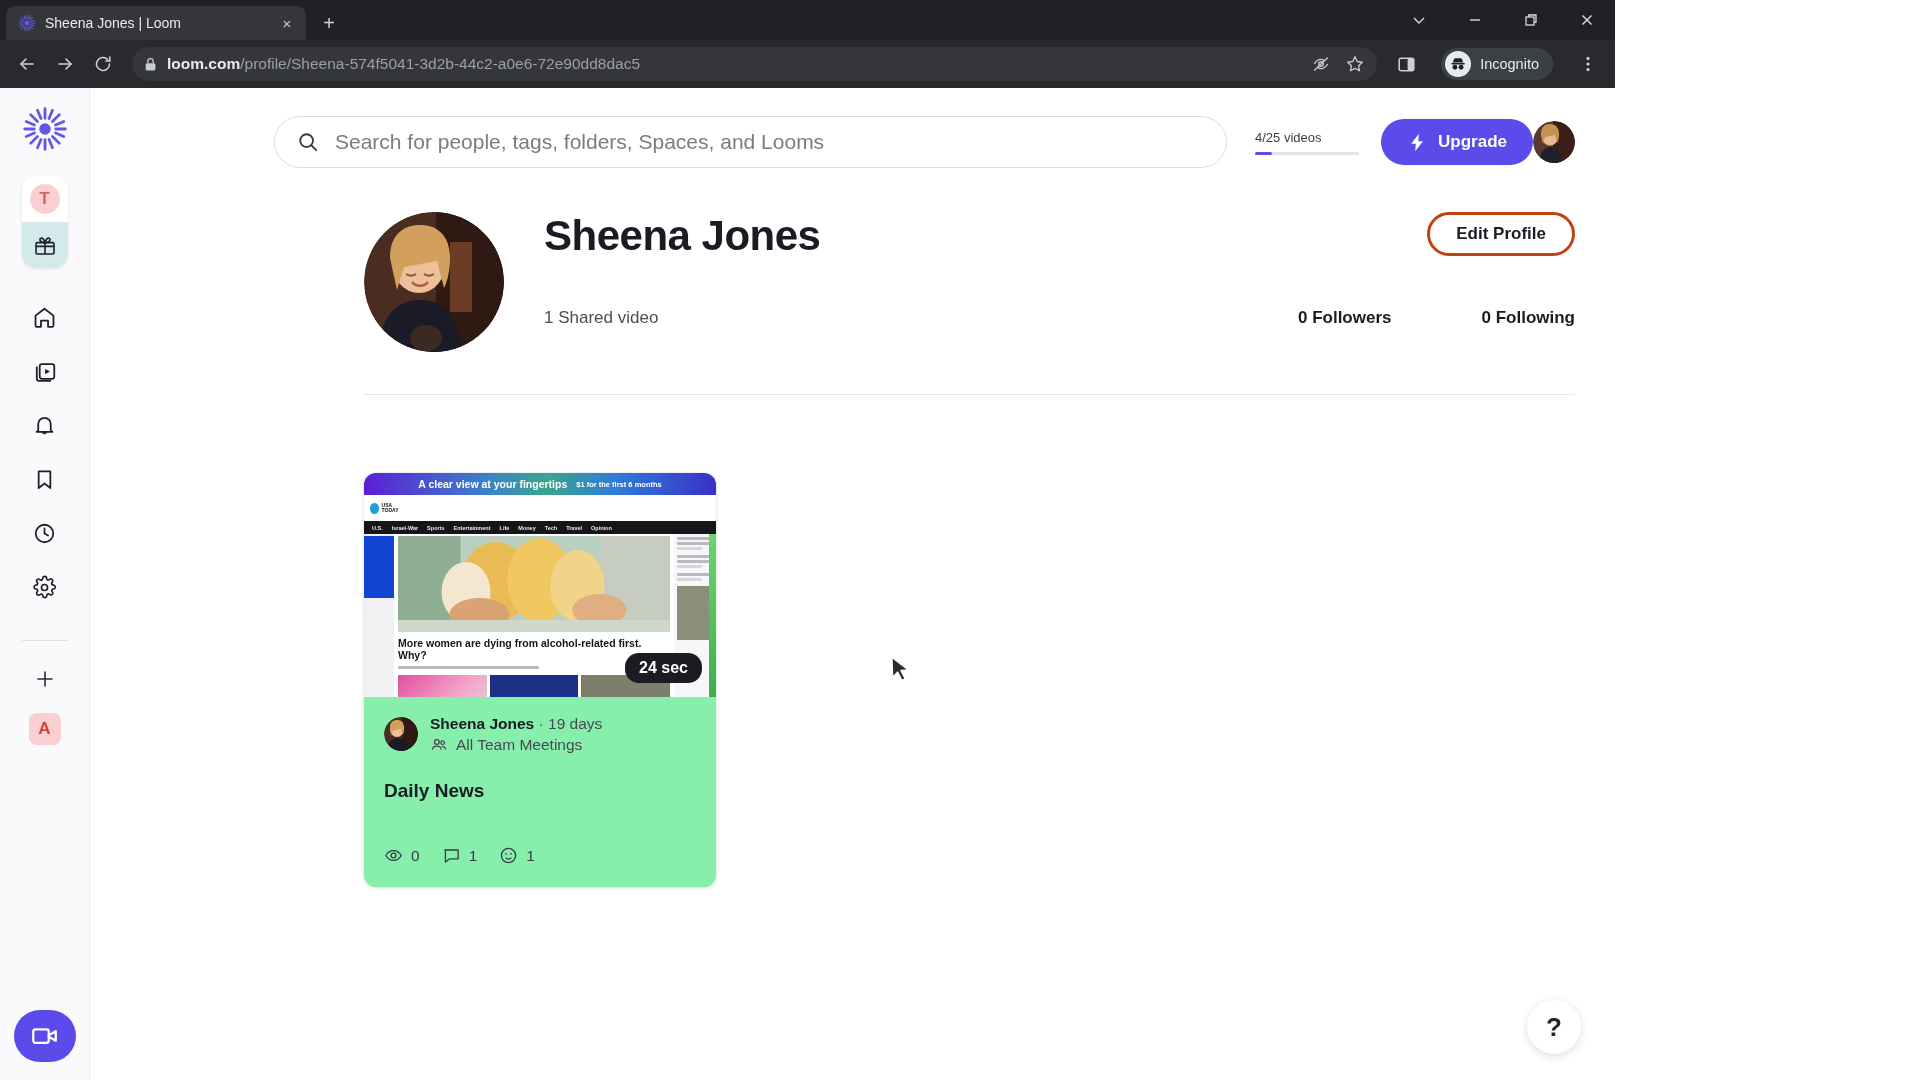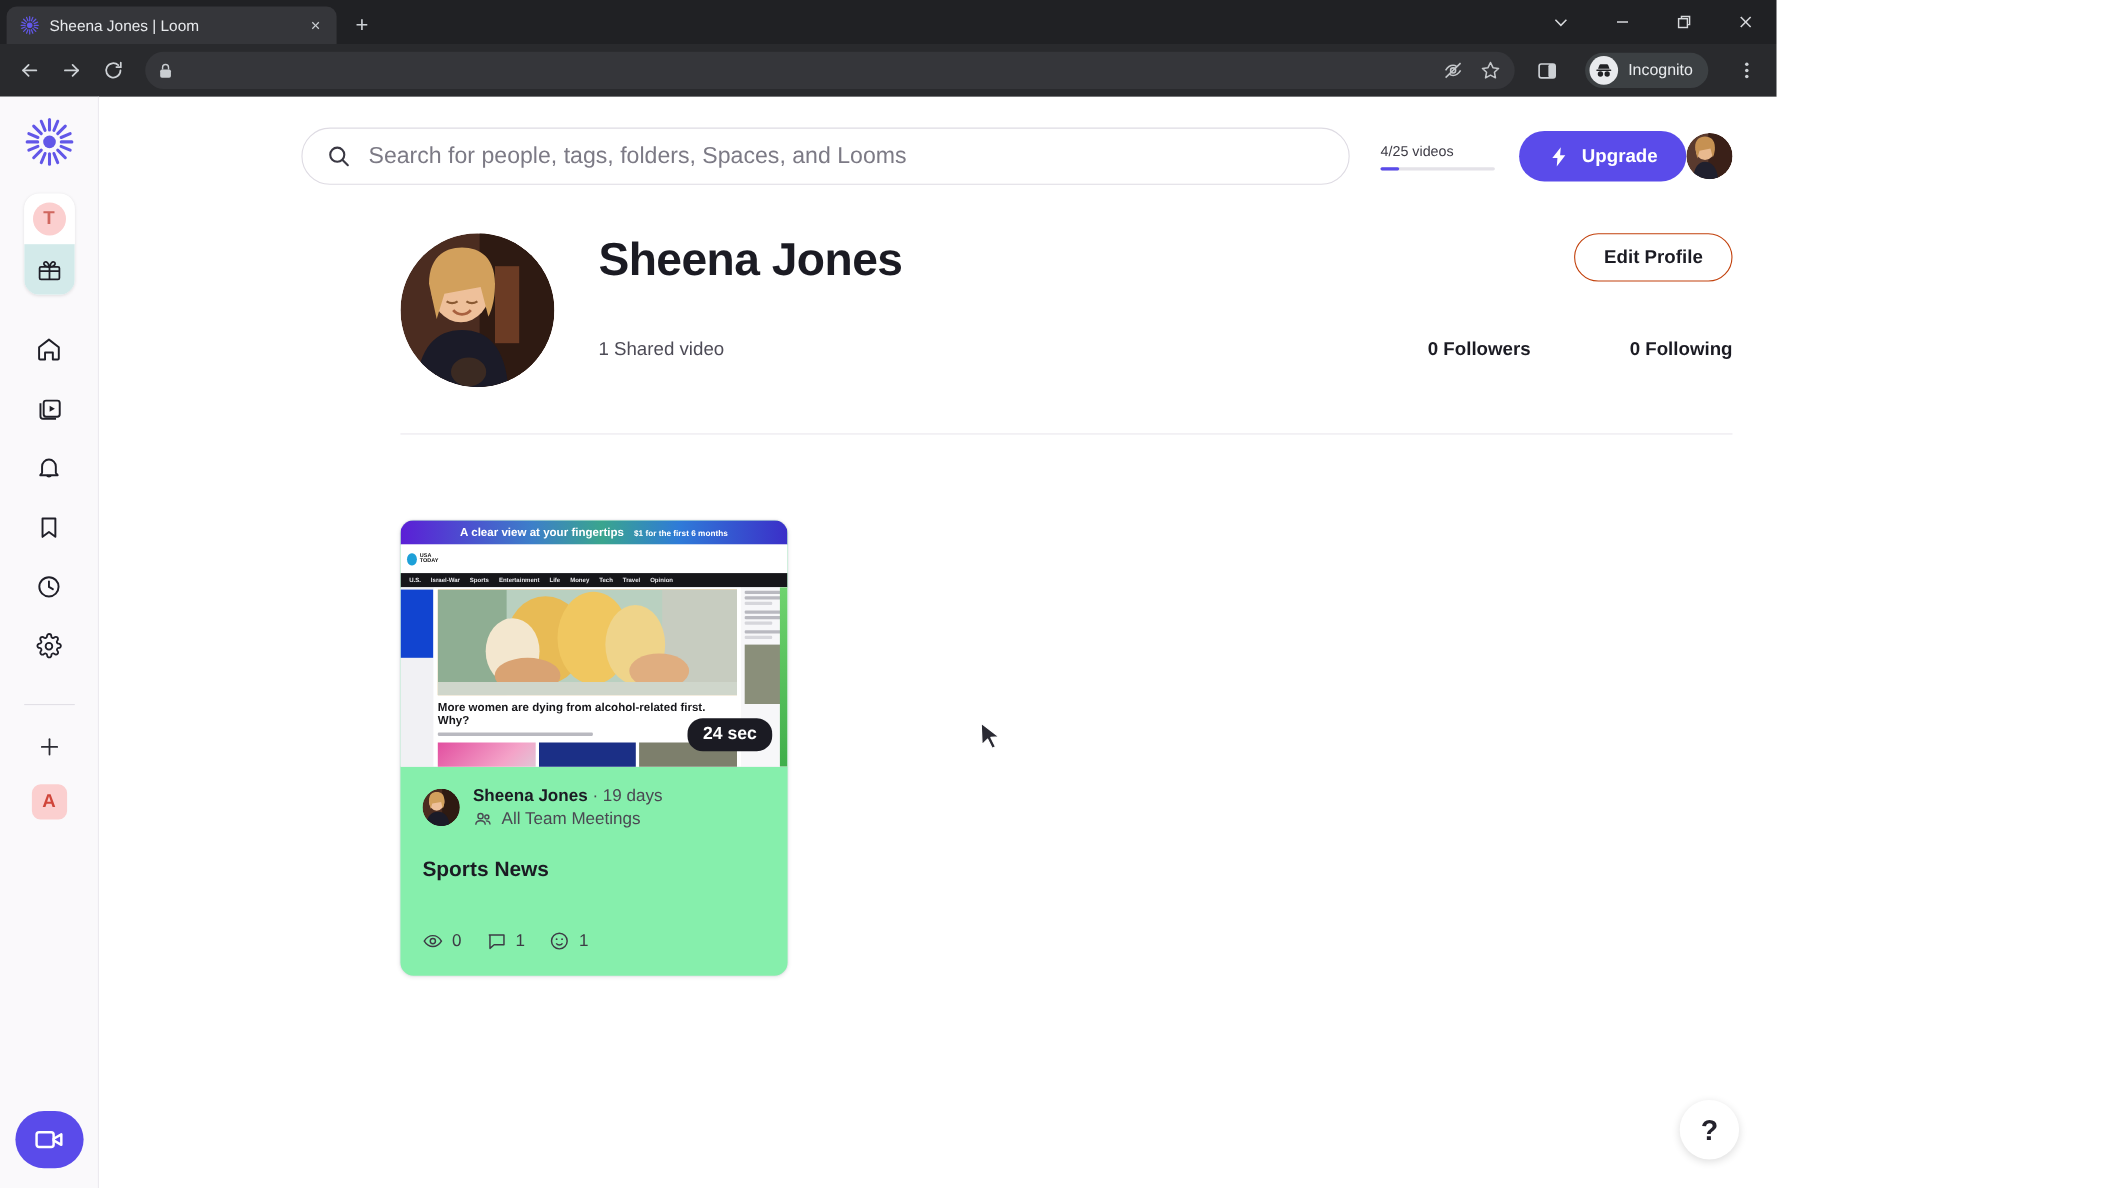--- a/index.html
+++ b/index.html
@@ -144,21 +144,21 @@
 
   .content { padding: 0 40px 0 274px; }
 
   .profile { display: flex; align-items: flex-start; padding-top: 44px; }
   .pf-avatar { width: 140px; height: 140px; border-radius: 50%; overflow: hidden; flex: none; }
   .pf-mid { flex: 1; padding-left: 40px; min-width: 0; }
   .pf-name { font-size: 42px; font-weight: 700; color: #1b1b23; letter-spacing: -0.5px; }
   .pf-sub { font-size: 17px; color: #4d4b56; margin-top: 48px; }
   .pf-right { display: flex; flex-direction: column; align-items: flex-end; }
   .edit-btn {
-    height: 44px; padding: 0 26px; border: 1px solid #c2410c; border-radius: 23px;
+    height: 44px; padding: 0 26px; border: 3px solid #c2410c; border-radius: 23px;
     background: #fff; font-size: 17px; font-weight: 700; color: #1b1b23;
     display: flex; align-items: center;
   }
   .pf-stats { display: flex; gap: 46px; margin-top: 52px; }
   .pf-stat { font-size: 17px; font-weight: 700; color: #1b1b23; white-space: nowrap; margin-left: 44px; }
 
   .hr { height: 1px; background: #e9e7ed; margin-top: 42px; }
 
   
   .grid { padding-top: 78px; display: flex; flex-wrap: wrap; gap: 28px; }
@@ -311,20 +311,21 @@
         </svg>
     </div>
 
     <div class="omnibox">
       <span class="omni-lock">
         <svg width="13" height="15" viewBox="0 0 13 15" fill="none" stroke="currentColor" stroke-width="1.3">
           <rect x="1.6" y="6.2" width="9.8" height="7.4" rx="1.6" fill="currentColor" stroke="none"></rect>
           <path d="M3.8 6.2V4.3a2.7 2.7 0 0 1 5.4 0v1.9"></path>
         </svg>
       </span>
+      <span class="omni-url"><b>loom.com</b><span>/profile/Sheena-574f5041-3d2b-44c2-a0e6-72e90dd8dac5</span></span>
       <span class="omni-actions">
         <span style="color:#c4c7ca;display:flex">
           <svg width="20" height="20" viewBox="0 0 20 20" fill="none" stroke="currentColor" stroke-width="1.4">
             <path d="M3.2 10S6 5.4 10 5.4c1.3 0 2.4.45 3.4 1.1"></path>
               <path d="M16.8 10S14 14.6 10 14.6c-1.35 0-2.5-.5-3.5-1.2"></path>
             <circle cx="10" cy="10" r="2.3"></circle>
               <line x1="3.2" y1="16.6" x2="16.8" y2="3.4"></line>
           </svg>
         </span>
         <span style="color:#c4c7ca;display:flex">
@@ -650,21 +651,21 @@
                     <svg width="18" height="18" viewBox="0 0 20 20" fill="none" stroke="#4a4852" stroke-width="1.4" stroke-linejoin="round">
                       <circle cx="7.6" cy="6.6" r="2.6"></circle>
                         <path d="M2.8 15.4c0-2.6 2.1-4.2 4.8-4.2s4.8 1.6 4.8 4.2"></path>
                       <circle cx="14" cy="7.4" r="2"></circle>
                         <path d="M13 11.4c2.4 0 4.2 1.4 4.2 3.6"></path>
                     </svg>
                     <span>All Team Meetings</span>
                   </div>
                 </div>
               </div>
-              <div class="card-title">Sports News</div>
+              <div class="card-title">Daily News</div>
             </div>
 
             <div class="card-stats">
               <span class="stat">
                 <svg width="19" height="19" viewBox="0 0 20 20" fill="none" stroke="#3d3b45" stroke-width="1.4">
                   <path d="M1.8 10S5 4.8 10 4.8 18.2 10 18.2 10 15 15.2 10 15.2 1.8 10 1.8 10z"></path>
                     <circle cx="10" cy="10" r="2.5"></circle>
                 </svg>
                 <span>0</span>
               </span>

